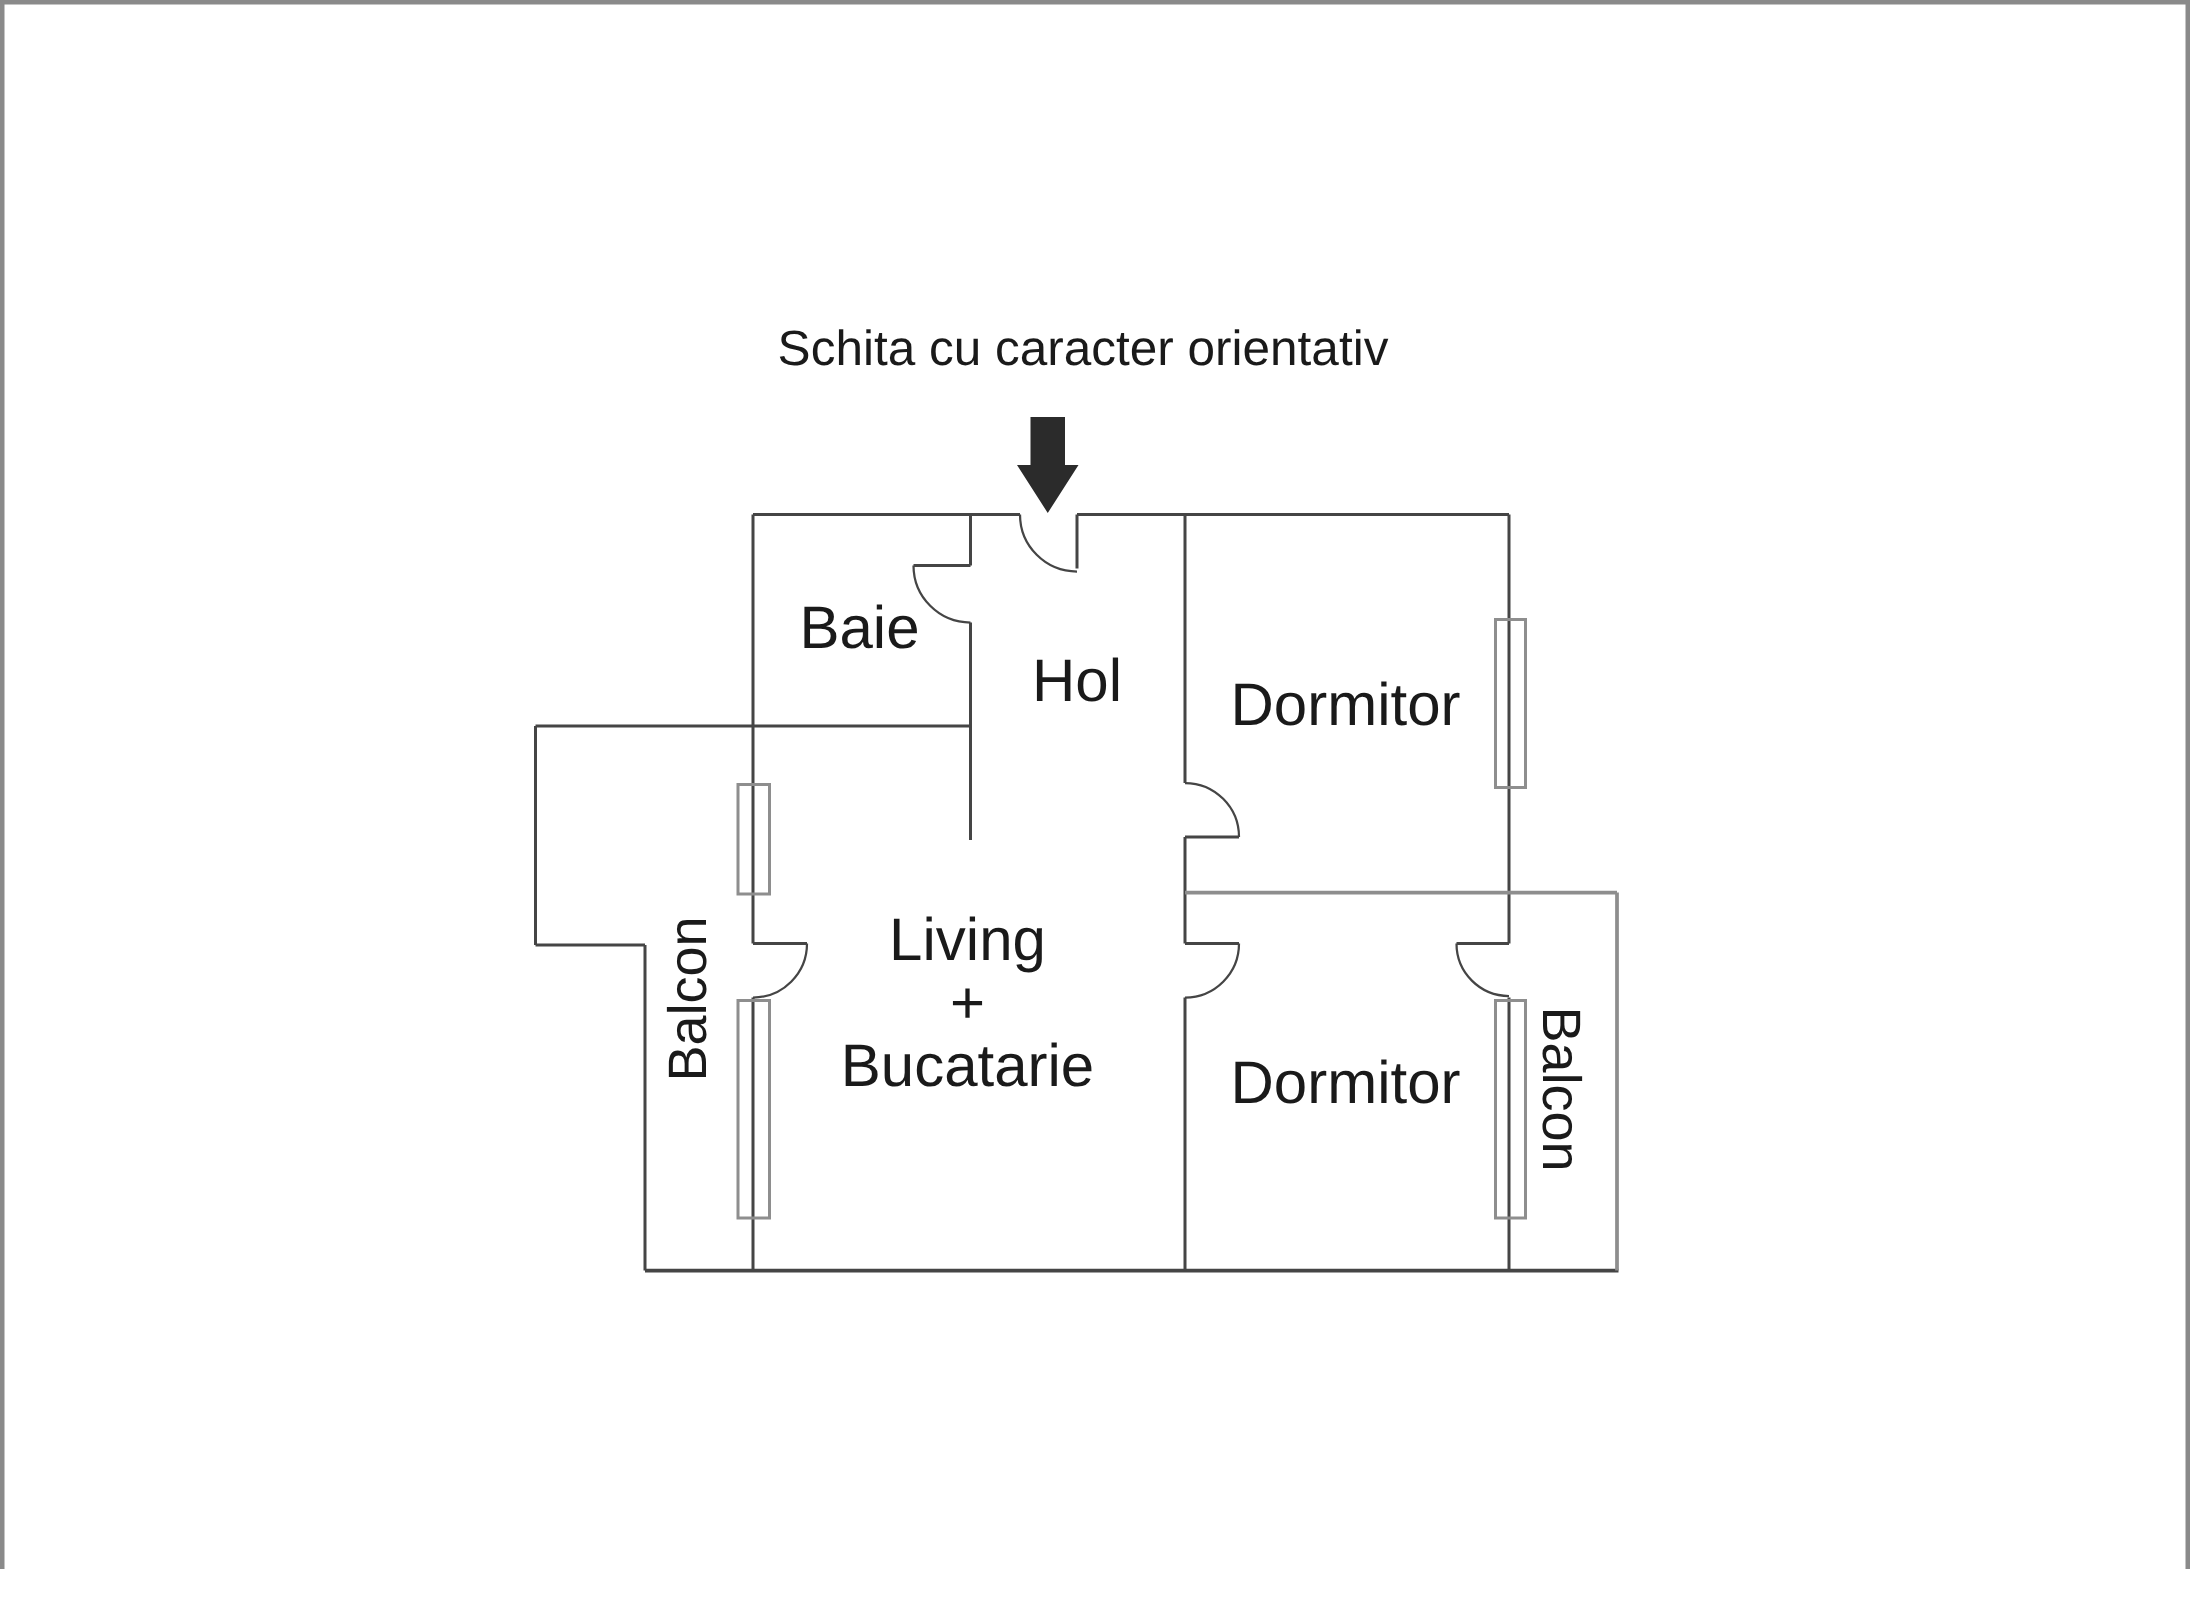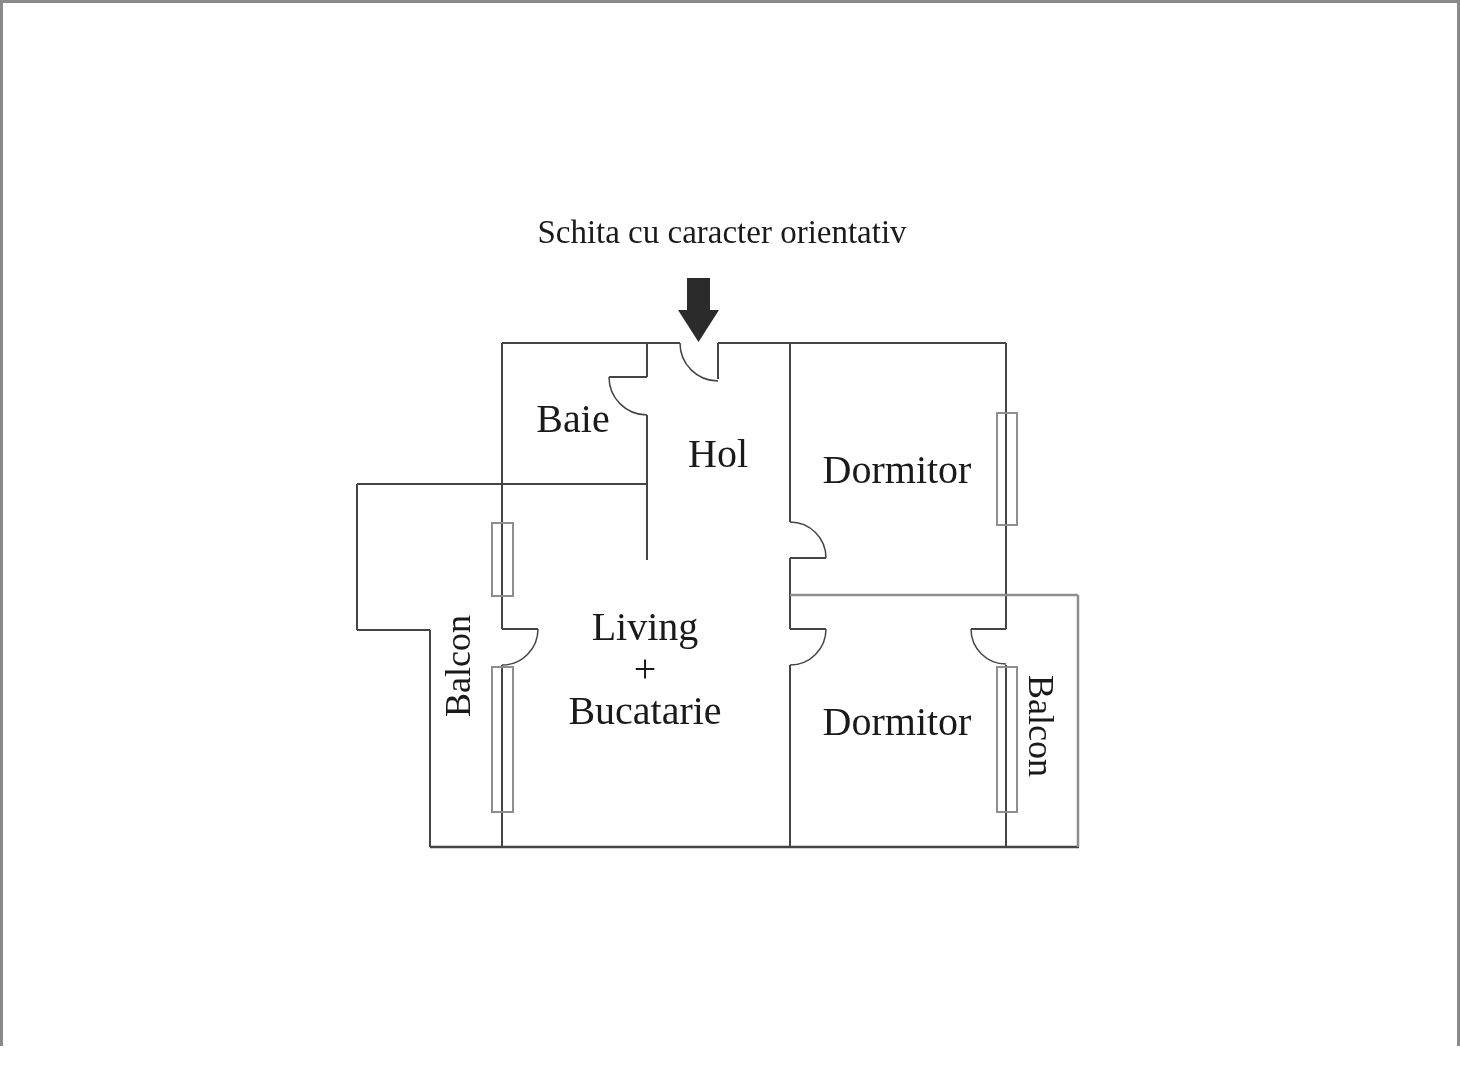--- a/index.html
+++ b/index.html
@@ -5,21 +5,21 @@
   html, body {
     margin: 0;
     padding: 0;
     background: #ffffff;
   }
   .stage {
     position: relative;
     width: 1460px;
     height: 1046px;
     background: var(--background, #ffffff);
-    font-family: Liberation Serif, serif;
+    font-family: Liberation Sans, sans-serif;
   }
   svg { display: block; }
   .frame     { fill: none; stroke: var(--frame, #8a8a8a); stroke-width: 3; }
   .wall      { stroke: var(--wall, #454545); stroke-width: 2; fill: none; stroke-linecap: butt; }
   .wall-thick{ stroke: var(--wall, #454545); stroke-width: 2.5; fill: none; }
   .lightwall { stroke: var(--light_wall, #8e8e8e); stroke-width: 2.5; fill: none; }
   .arc       { stroke: var(--wall, #454545); stroke-width: 1.5; fill: none; }
   .window    { stroke: var(--light_wall, #8e8e8e); stroke-width: 2; fill: none; }
   .arrow     { fill: var(--arrow, #2b2b2b); stroke: none; }
   .label     { fill: var(--text, #1a1a1a); }

